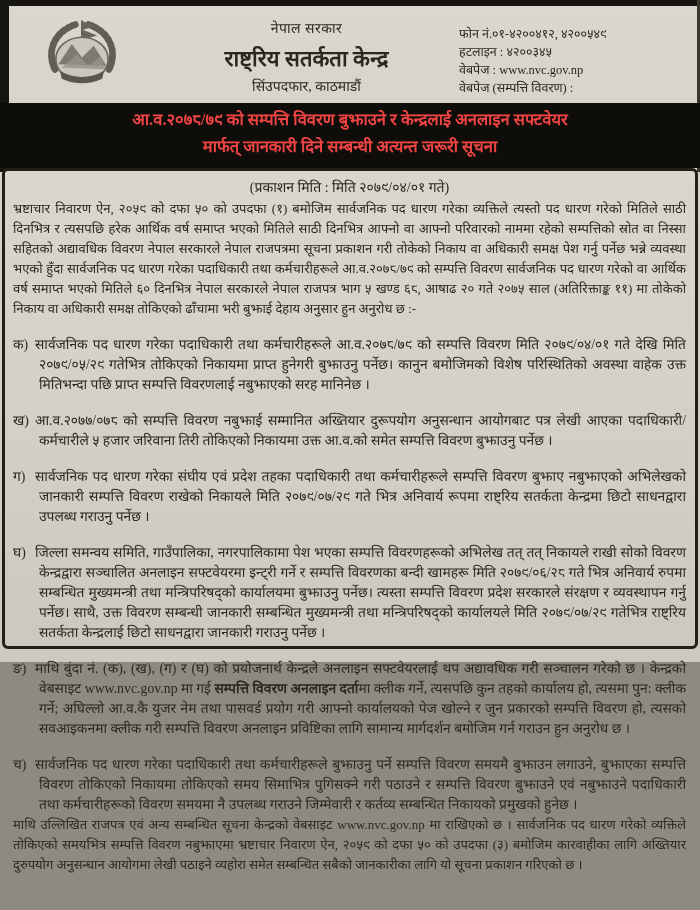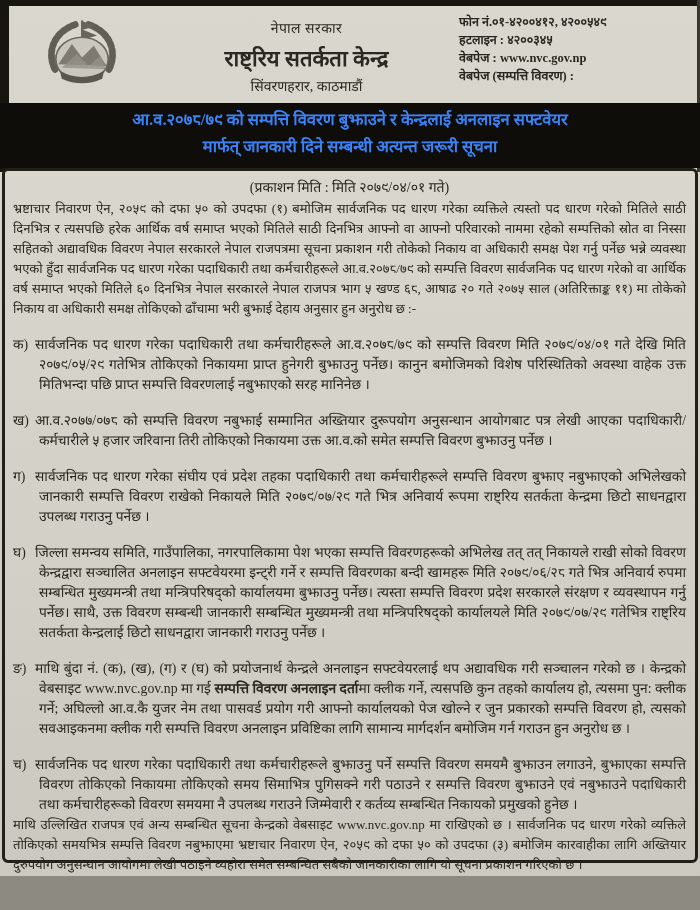--- a/index.html
+++ b/index.html
@@ -2,47 +2,47 @@
 <html lang="ne"><head>
 <meta charset="utf-8">
 <style>
   html,body{margin:0;padding:0;}
   body{
     width:700px;height:910px;overflow:hidden;
     background:#8d8a82;
     font-family:"Liberation Serif", serif;
   }
   .sheet{
-    position:relative;width:700px;height:876px;box-sizing:border-box;
+    position:relative;width:700px;height:662px;box-sizing:border-box;
     background:linear-gradient(180deg,#dad7ce 0%,#d4d1c8 35%,#ccc9c0 100%);
     color:#2b2821;
   }
   
   .edge-top{position:absolute;top:0;left:0;width:700px;height:6px;background:#17150f;}
   .edge-left{position:absolute;top:0;left:0;width:9px;height:172px;background:#17150f;}
   .edge-right{position:absolute;top:0;right:0;width:3px;height:172px;background:#3a372f;}
 
   
   .header{
     position:absolute;top:6px;left:9px;right:3px;height:97px;
     display:flex;align-items:stretch;
   }
   .emblem-wrap{width:145px;display:flex;align-items:center;justify-content:center;}
   .head-center{flex:1;text-align:center;padding-top:12px;}
   .gov-line{font-size:14px;letter-spacing:.5px;}
   .org-line{font-size:22px;font-weight:bold;margin-top:5px;}
   .addr-line{font-size:14px;margin-top:4px;}
-  .head-right{width:238px;padding-top:7px;font-size:12.5px;line-height:1.45;font-weight:700;}
+  .head-right{width:238px;padding-top:19px;font-size:12.5px;line-height:1.45;font-weight:400;}
   .head-right .latin{font-family:"Liberation Serif", serif;font-size:13.5px;letter-spacing:.3px;}
   .head-right div{white-space:nowrap;}
 
   
   .title-band{
     position:absolute;top:103px;left:0;width:700px;height:65px;
-    background:#0f0d0a;color:#3b82f6;text-align:center;
+    background:#0f0d0a;color:#ef4444;text-align:center;
   }
   .title-band .t1{font-size:16.5px;font-weight:bold;padding-top:4px;}
   .title-band .t2{font-size:16.5px;font-weight:bold;margin-top:4px;}
   .title-band .t3{font-size:14.5px;font-weight:bold;margin-top:2px;letter-spacing:-.2px;}
 
   
   .body-box{
     position:absolute;top:168px;left:2px;right:2px;bottom:13px;
     border:3px solid #221f18;border-radius:6px;
     padding:4px 9px 6px 8px;box-sizing:border-box;
@@ -81,21 +81,21 @@
 
         <path d="M22,56 L38,32 L50,48 L64,34 L79,58 Z" fill="#6e6a60"></path>
         <path d="M26,60 L44,44 L58,58 L72,46 L78,62 Z" fill="#8b877c" opacity="0.8"></path>
 
         <path d="M24,64 Q50,78 76,64 L74,73 Q50,84 26,73 Z" fill="#45423a"></path>
       </svg>
     </div>
     <div class="head-center">
       <div class="gov-line">नेपाल सरकार</div>
       <div class="org-line">राष्ट्रिय सतर्कता केन्द्र</div>
-      <div class="addr-line">सिंवरणहरार, काठमाडौं</div>
+      <div class="addr-line">सिंउपदफार, काठमाडौं</div>
     </div>
     <div class="head-right">
       <div>फोन नं.०१-४२००४१२, ४२००५४९</div>
       <div>हटलाइन : ४२००३४५</div>
       <div>वेबपेज : www.nvc.gov.np</div>
       <div>वेबपेज (सम्पत्ति विवरण) :</div>
     </div>
   </div>
 
   <div class="title-band">

